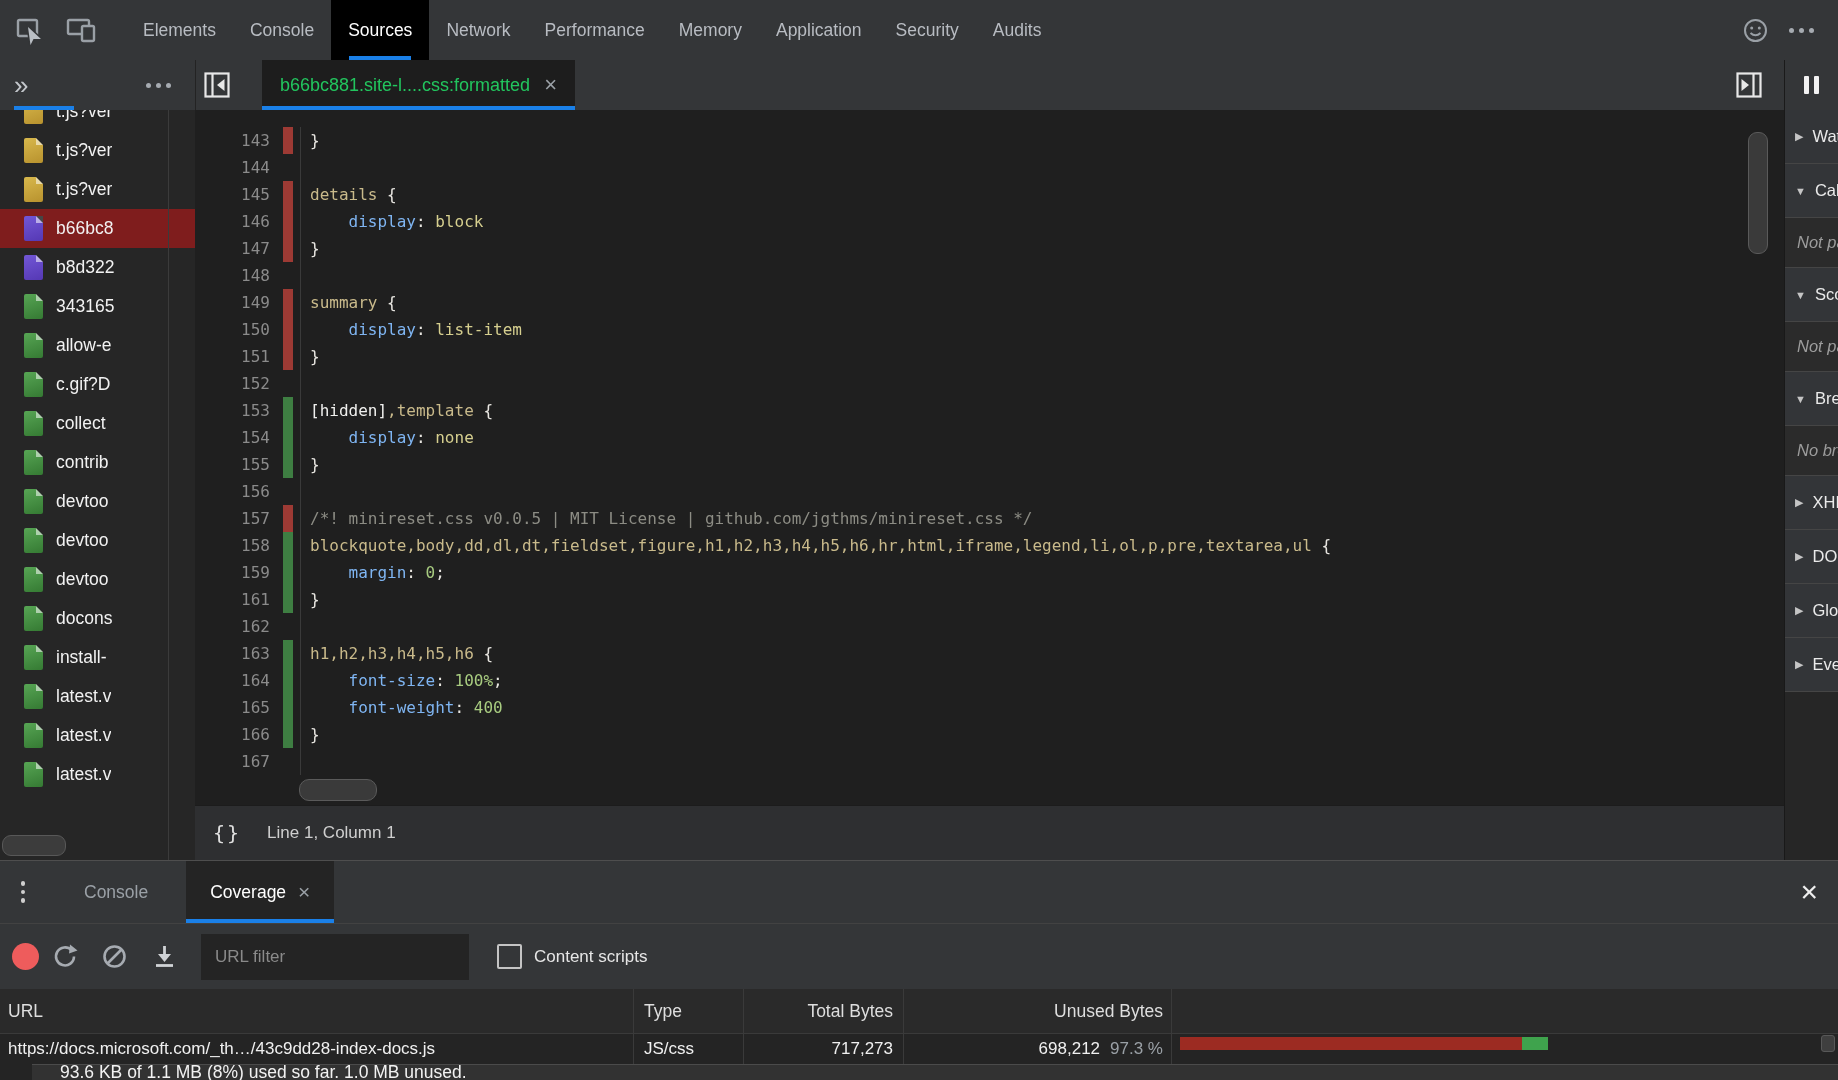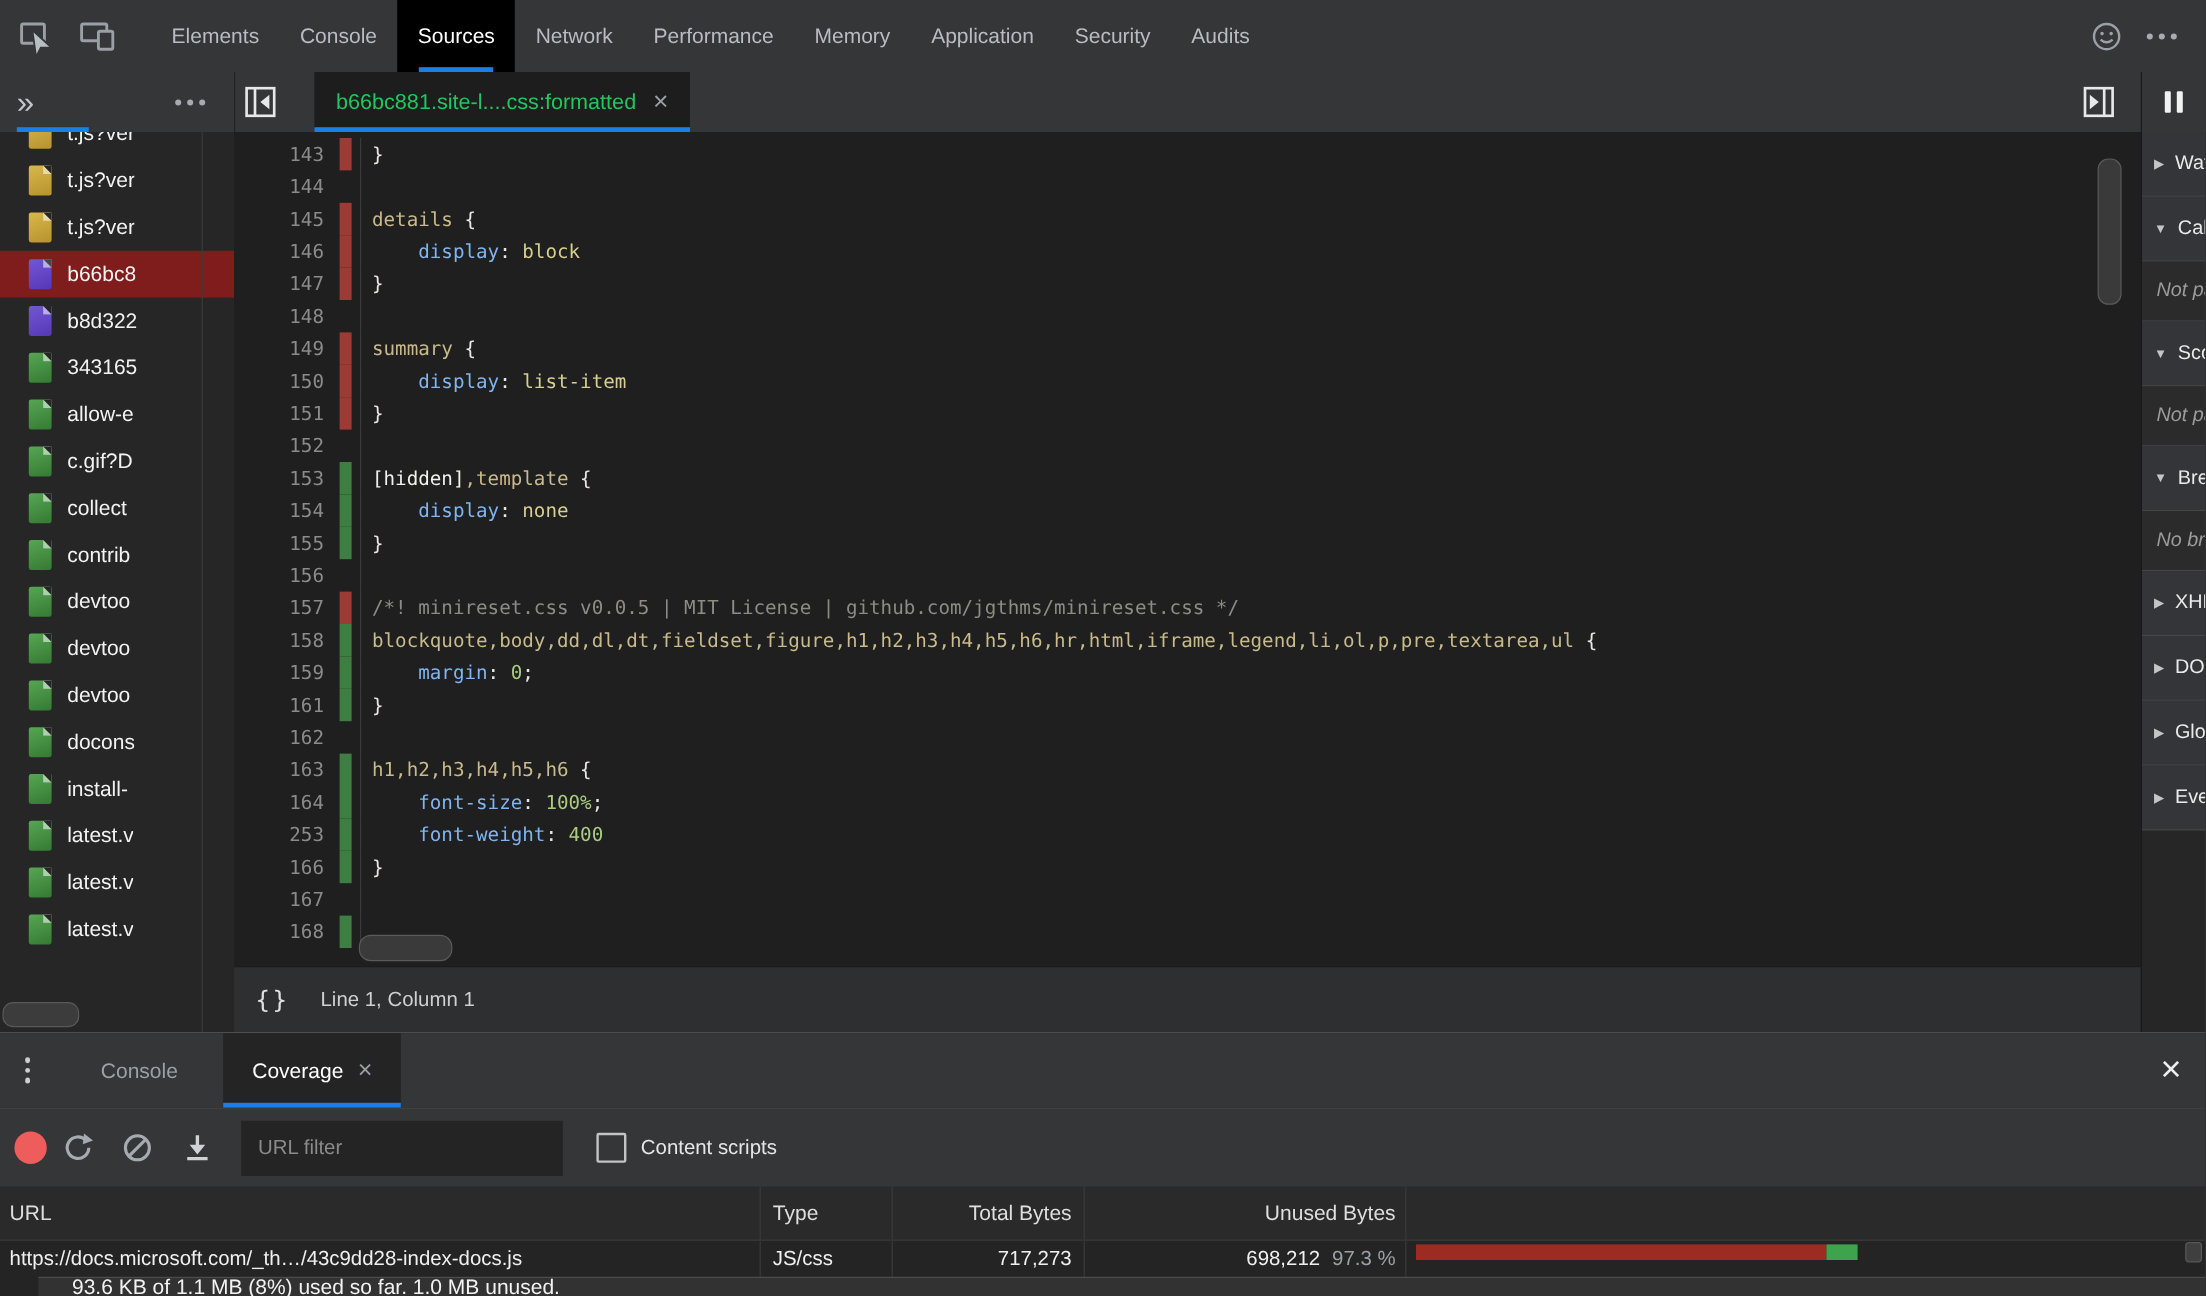--- a/index.html
+++ b/index.html
@@ -43,21 +43,21 @@
   .fname{color:#f2f2f2;font-size:17.5px;margin-left:13px;overflow:hidden;}
   .ficon{width:19px;height:25px;border-radius:2px;position:relative;flex:none;}
   .ficon::before{content:"";position:absolute;top:0;right:0;border-top:7px solid #262626;border-left:7px solid rgba(255,255,255,.55);}
   .file-row.selected .ficon::before{border-top-color:#464646;}
   .ficon.js{background:linear-gradient(160deg,#d8b84c 0%,#b8922e 100%);}
   .ficon.css{background:linear-gradient(160deg,#7257d6 0%,#5538b4 100%);}
   .ficon.other{background:linear-gradient(160deg,#57a554 0%,#357a33 100%);}
   .nav-hthumb{position:absolute;left:2px;bottom:4px;width:62px;height:19px;border-radius:9px;background:#3c3c3c;border:1px solid #585858;}
   
   #editorArea{position:absolute;left:195px;top:110px;width:1590px;height:750px;}
-  .editor{position:relative;height:695px;background:#1f1f1f;overflow:hidden;font-family:"DejaVu Sans Mono",monospace;font-size:16px;padding-top:5px;box-sizing:border-box;}
+  .editor{position:relative;height:695px;background:#1f1f1f;overflow:hidden;font-family:"DejaVu Sans Mono",monospace;font-size:16px;padding-top:17px;box-sizing:border-box;}
   .cl{display:flex;height:27px;line-height:27px;white-space:pre;}
   .ln{width:75px;flex:none;text-align:right;color:#8b8b8b;box-sizing:border-box;}
   .mk{width:10px;flex:none;margin-left:13px;}
   .mk.red{background:var(--cov-red,#9d3a34);}
   .mk.green{background:var(--cov-green,#3e7e42);}
   .gb{width:7px;flex:none;border-right:1px solid #3a3a3a;}
   .code{padding-left:9px;color:#e8e6e1;}
   .sx-pu{color:#e8e6e1;} .sx-sel{color:#c9ba8b;} .sx-prop{color:#7fb5f2;}
   .sx-val{color:#d6cf8f;} .sx-num{color:#a8cc80;} .sx-com{color:#8c8c84;} .sx-attr{color:#f0f0ee;}
   .vthumb{position:absolute;right:17px;top:22px;width:18px;height:120px;border-radius:9px;background:#3a3a3a;border:1px solid #5a5a5a;}
@@ -287,24 +287,23 @@
         <div class="cl"><span class="ln">154</span><span class="mk green"></span><span class="gb"></span><span class="code"><span class="sx-pu">    </span><span class="sx-prop">display</span><span class="sx-pu">: </span><span class="sx-val">none</span></span></div>
         <div class="cl"><span class="ln">155</span><span class="mk green"></span><span class="gb"></span><span class="code"><span class="sx-pu">}</span></span></div>
         <div class="cl"><span class="ln">156</span><span class="mk"></span><span class="gb"></span><span class="code"></span></div>
         <div class="cl"><span class="ln">157</span><span class="mk red"></span><span class="gb"></span><span class="code"><span class="sx-com">/*! minireset.css v0.0.5 | MIT License | github.com/jgthms/minireset.css */</span></span></div>
         <div class="cl"><span class="ln">158</span><span class="mk green"></span><span class="gb"></span><span class="code"><span class="sx-sel">blockquote,body,dd,dl,dt,fieldset,figure,h1,h2,h3,h4,h5,h6,hr,html,iframe,legend,li,ol,p,pre,textarea,ul</span><span class="sx-pu"> {</span></span></div>
         <div class="cl"><span class="ln">159</span><span class="mk green"></span><span class="gb"></span><span class="code"><span class="sx-pu">    </span><span class="sx-prop">margin</span><span class="sx-pu">: </span><span class="sx-num">0</span><span class="sx-pu">;</span></span></div>
         <div class="cl"><span class="ln">161</span><span class="mk green"></span><span class="gb"></span><span class="code"><span class="sx-pu">}</span></span></div>
         <div class="cl"><span class="ln">162</span><span class="mk"></span><span class="gb"></span><span class="code"></span></div>
         <div class="cl"><span class="ln">163</span><span class="mk green"></span><span class="gb"></span><span class="code"><span class="sx-sel">h1,h2,h3,h4,h5,h6</span><span class="sx-pu"> {</span></span></div>
         <div class="cl"><span class="ln">164</span><span class="mk green"></span><span class="gb"></span><span class="code"><span class="sx-pu">    </span><span class="sx-prop">font-size</span><span class="sx-pu">: </span><span class="sx-num">100%</span><span class="sx-pu">;</span></span></div>
-        <div class="cl"><span class="ln">253</span><span class="mk green"></span><span class="gb"></span><span class="code"><span class="sx-pu">    </span><span class="sx-prop">font-weight</span><span class="sx-pu">: </span><span class="sx-num">400</span></span></div>
+        <div class="cl"><span class="ln">165</span><span class="mk green"></span><span class="gb"></span><span class="code"><span class="sx-pu">    </span><span class="sx-prop">font-weight</span><span class="sx-pu">: </span><span class="sx-num">400</span></span></div>
         <div class="cl"><span class="ln">166</span><span class="mk green"></span><span class="gb"></span><span class="code"><span class="sx-pu">}</span></span></div>
         <div class="cl"><span class="ln">167</span><span class="mk"></span><span class="gb"></span><span class="code"></span></div>
-        <div class="cl"><span class="ln">168</span><span class="mk green"></span><span class="gb"></span><span class="code"></span></div>
       </div>
     <div class="vthumb" style="position: absolute; top: 22px; right: 17px;"></div>
     <div class="hthumb" style="position: absolute; left: 104px; top: 669px;"></div>
     <div class="estatus">
       <span class="pp-icon">{}</span>
       <span class="cursor-pos">Line 1, Column 1</span>
     </div>
   </div>
 
   <div id="debugSidebar">

